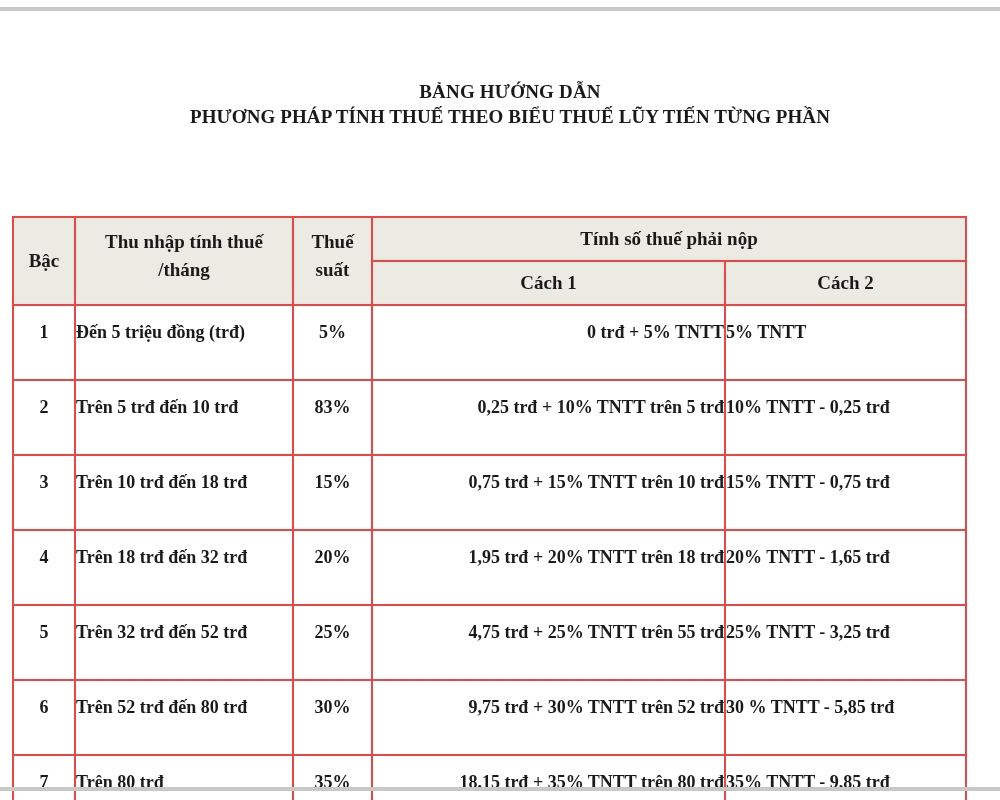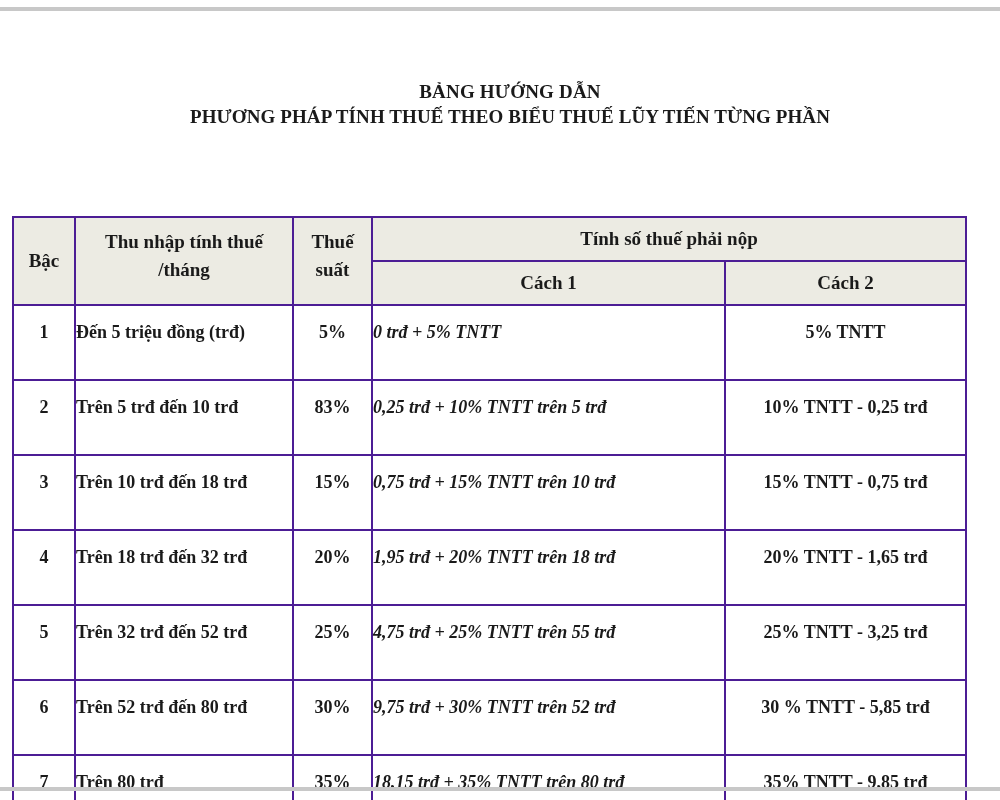--- a/index.html
+++ b/index.html
@@ -58,21 +58,21 @@
       position: absolute;
       left: 12px;
       top: 216px;
       width: 953px;
       border-collapse: collapse;
       font-weight: bold;
       font-size: 18px;
       table-layout: fixed;
     }
     table.tax-table th, table.tax-table td {
-      border: 2px solid #4c1d95;
+      border: 2px solid #ef4444;
       padding: 0;
       vertical-align: middle;
     }
     table.tax-table thead th {
       background: #ecebe3;
       font-size: 19px;
       text-align: center;
     }
     table.tax-table thead tr.h1 th { height: 42px; }
     table.tax-table thead tr.h2 th { height: 42px; }
@@ -84,22 +84,22 @@
     }
     table.tax-table tbody td {
       height: 59px;
       vertical-align: top;
       padding-top: 14px;
       line-height: 24px;
     }
     td.c-bac { text-align: center; }
     td.c-income { text-align: left; padding-left: 0; }
     td.c-rate { text-align: center; }
-    td.c-m1 { text-align: left; font-style: italic; }
-    td.c-m2 { text-align: center; }
+    td.c-m1 { text-align: right; }
+    td.c-m2 { text-align: left; }
   </style>
 </head>
 <body>
 
 <div class="frame-line-top"></div>
 
 <div class="title-block">
   <div class="title-line1">BẢNG HƯỚNG DẪN</div>
   <div class="title-line2">PHƯƠNG PHÁP TÍNH THUẾ THEO BIỂU THUẾ LŨY TIẾN TỪNG PHẦN</div>
 </div>

